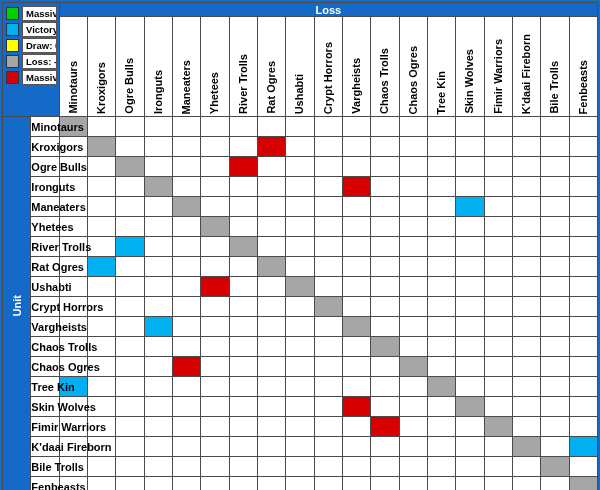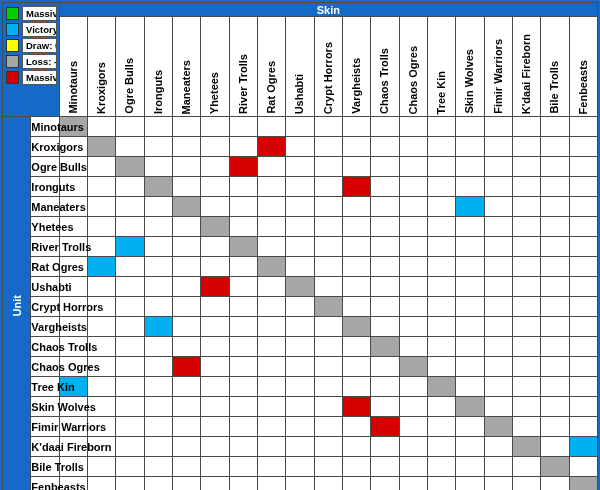--- a/index.html
+++ b/index.html
@@ -159,21 +159,21 @@
               <div class="legend-row">
                 <div class="legend-swatch" style="background: rgb(166, 166, 166);"></div>
                 <div class="legend-label">Loss: -1</div>
               </div>
               <div class="legend-row">
                 <div class="legend-swatch" style="background: rgb(214, 0, 0);"></div>
                 <div class="legend-label">Massive Loss: -2</div>
               </div>
             </div>
           </td>
-          <td class="enemy-title" colspan="19">Skin</td>
+          <td class="enemy-title" colspan="19">Loss</td>
         </tr>
         <tr>
           <td class="col-head"><span class="vert">Minotaurs</span></td>
           <td class="col-head"><span class="vert">Kroxigors</span></td>
           <td class="col-head"><span class="vert">Ogre Bulls</span></td>
           <td class="col-head"><span class="vert">Ironguts</span></td>
           <td class="col-head"><span class="vert">Maneaters</span></td>
           <td class="col-head"><span class="vert">Yhetees</span></td>
           <td class="col-head"><span class="vert">River Trolls</span></td>
           <td class="col-head"><span class="vert">Rat Ogres</span></td>

